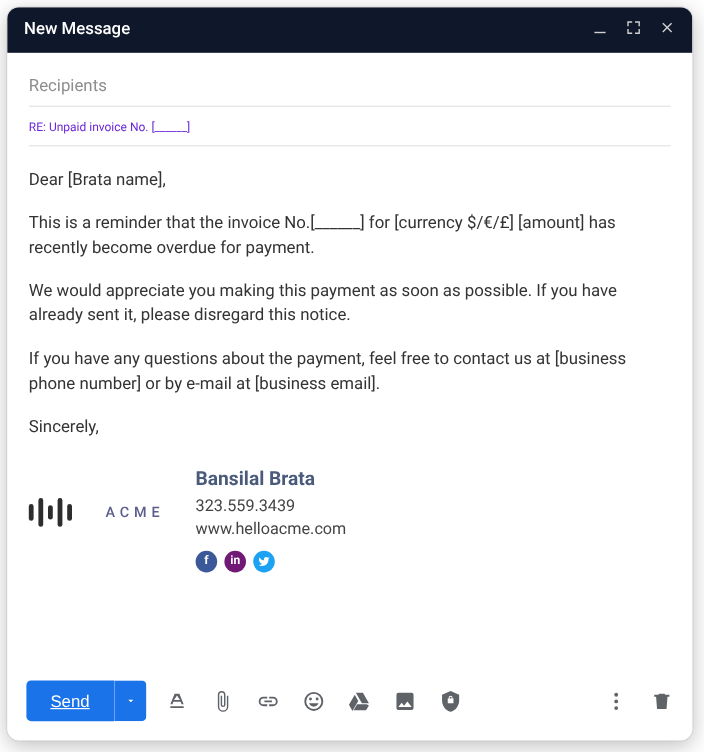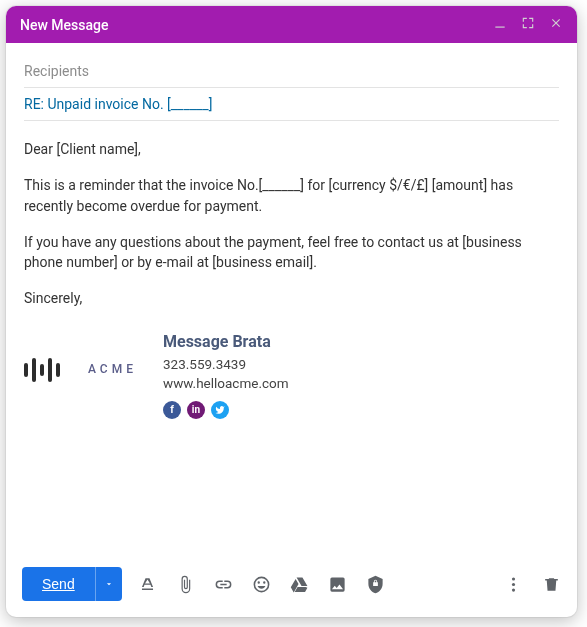--- a/index.html
+++ b/index.html
@@ -15,25 +15,25 @@
     height: 611px;
     margin: 6px;
     background: #fff;
     border-radius: 10px;
     box-shadow: 0 4px 18px rgba(0,0,0,0.25), 0 0 0 1px rgba(0,0,0,0.05);
     display: flex;
     flex-direction: column;
     overflow: hidden;
   }
   .titlebar {
-    background: #a21caf;
+    background: #0f172a;
     color: #fff;
     padding: 10px 14px;
     display: flex;
-    align-items: center;
+    align-items: flex-start;
     justify-content: space-between;
     font-size: 14px;
     font-weight: 500;
   }
   .titlebar-actions { display: flex; gap: 14px; align-items: center; }
   .titlebar-actions svg, .titlebar-actions .glyph {
     width: 14px; height: 14px; fill: #d0d0d0; cursor: pointer;
   }
   .content {
     flex: 1;
@@ -46,21 +46,21 @@
     border-bottom: 1px solid #e3e3e3;
     padding: 8px 0 8px 0;
     font-size: 14px;
   }
   .field-row input {
     border: none; outline: none; width: 100%;
     font-size: 14px; font-family: inherit;
     color: #14532d;
   }
   .field-row input::placeholder { color: #8d8d8d; }
-  .subject-text { color: #0369a1; font-size: 14px; }
+  .subject-text { color: #6d28d9; font-size: 10px; }
   .body-area {
     flex: 1;
     padding: 18px 0 10px 0;
     font-size: 14px;
     color: #333;
     line-height: 1.45;
   }
   .body-area p { margin-bottom: 16px; }
   .signature {
     display: flex;
@@ -144,38 +144,39 @@
 
     <div class="field-row">
       <input type="text" placeholder="Recipients" style="">
     </div>
 
     <div class="field-row">
       <span class="subject-text">RE: Unpaid  invoice No. [______]</span>
     </div>
 
     <div class="body-area">
-      <p>Dear [Client name],</p>
+      <p>Dear [Brata name],</p>
       <p>This is a reminder that the invoice No.[______] for [currency $/€/£] [amount] has recently become overdue for payment.</p>
+      <p>We would appreciate you making this payment as soon as possible. If you have already sent it, please disregard this notice.</p>
       <p>If you have any questions about the payment, feel free to contact us at [business phone number] or by e-mail at [business email].</p>
       <p>Sincerely,</p>
 
       <div class="signature">
         <div class="sig-logo">
           <div class="logo-bars">
             <span></span>
               <span></span>
               <span></span>
               <span></span>
               <span></span>
           </div>
           <span class="logo-brand">ACME</span>
         </div>
         <div class="sig-details">
-          <div class="name">Message Brata</div>
+          <div class="name">Bansilal Brata</div>
           <div>323.559.3439</div>
           <div>www.helloacme.com</div>
           <div class="social">
             <span class="social-ic fb">f</span>
             <span class="social-ic li">in</span>
             <span class="social-ic tw">
               <svg viewBox="0 0 24 24" style="width:10px;height:10px;fill:#fff">
                   <path d="M23 3a10.9 10.9 0 0 1-3.14 1.53A4.48 4.48 0 0 0 12 8.5v1A10.66 10.66 0 0 1 3 4s-4 9 5 13a11.64 11.64 0 0 1-7 2c9 5 20 0 20-11.5a4.5 4.5 0 0 0-.08-.83A7.72 7.72 0 0 0 23 3z"></path>
                 </svg>
             </span>

